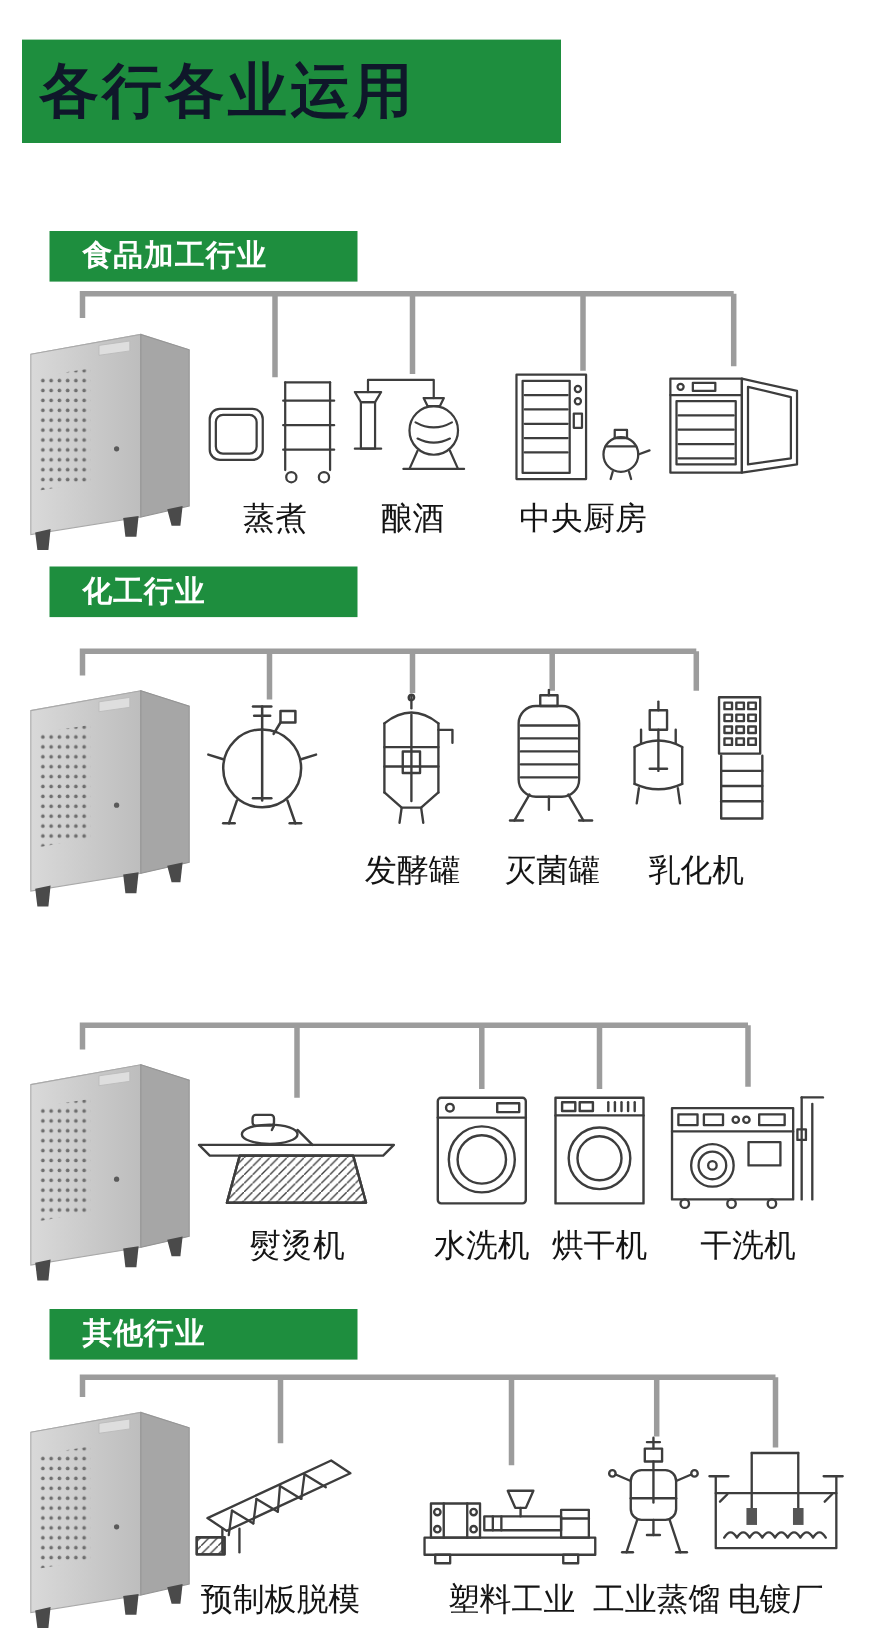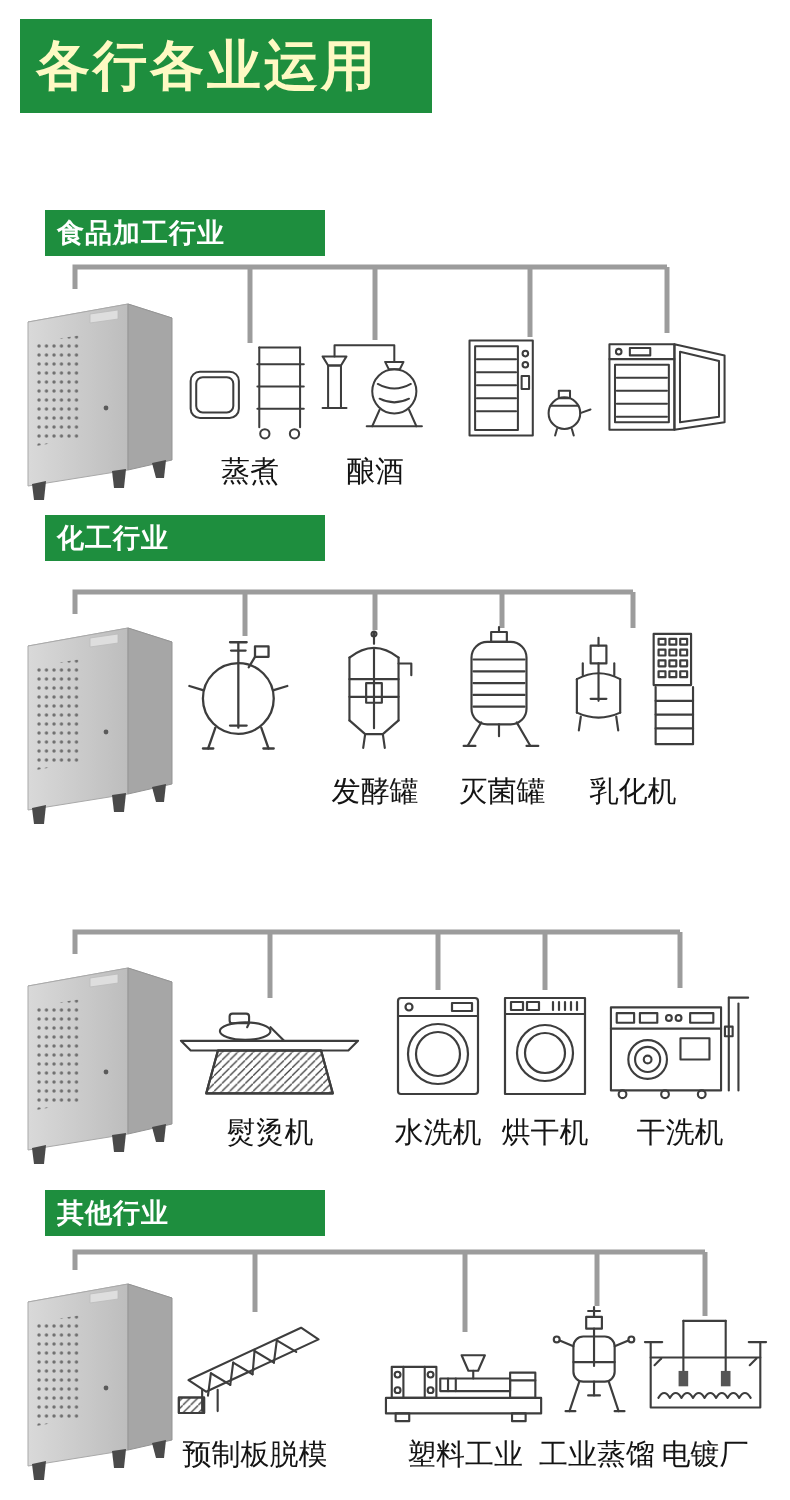--- a/index.html
+++ b/index.html
@@ -1,28 +1,28 @@
 <!DOCTYPE html>
 <html><head>
 <meta charset="utf-8">
 <style>
   * { margin:0; padding:0; box-sizing:border-box; }
   html,body { background:#ffffff; }
   body { font-family:"DejaVu Sans","Liberation Sans",sans-serif; }
   .canvas { position:relative; width:790px; height:1500px; background:#fff; overflow:hidden; }
 
   .banner {
-    position:absolute; left:20px; top:19px; width:412px; height:94px;
-    background:#1e8e3e; color:#fef9c3; font-size:54px; font-weight:bold;
+    position:absolute; left:20px; top:36px; width:490px; height:94px;
+    background:#1e8e3e; color:#0f172a; font-size:54px; font-weight:bold;
     line-height:94px; padding-left:16px; letter-spacing:3px; white-space:nowrap;
   }
   .badge {
     position:absolute; left:45px; width:280px; height:46px;
     background:#1e8e3e; color:#fff; font-size:27px; font-weight:bold;
-    line-height:46px; padding-left:12px; letter-spacing:1px; white-space:nowrap;
+    line-height:46px; padding-left:30px; letter-spacing:1px; white-space:nowrap;
   }
   .connector { position:absolute; left:0; }
   .connector polyline, .connector line { stroke:#9c9c9c; stroke-width:5; fill:none; }
 
   .machine { position:absolute; width:185px; height:215px; }
   .machine svg { width:100%; height:100%; }
 
   .equip { position:absolute; }
   .equip svg { width:100%; height:100%; }
   .stroke { stroke:#3d3d3d; stroke-width:2.2; fill:none; stroke-linecap:round; stroke-linejoin:round; }
@@ -152,20 +152,21 @@
       <line x1="16" y1="76" x2="70" y2="76"></line>
       <line x1="16" y1="90" x2="70" y2="90"></line>
       <polygon points="78,12 132,24 132,96 78,104"></polygon>
       <polygon points="84,20 126,30 126,90 84,96"></polygon>
     </g>
       </svg>
   </div>
 
   <div class="lbl" style="left:165px; top:452px">蒸煮</div>
   <div class="lbl" style="left:290px; top:452px">酿酒</div>
+  <div class="lbl" style="left:445px; top:452px">中央厨房</div>
 
   <div class="badge" style="top:515px">化工行业</div>
 
   <svg class="connector" style="top:580px" width="790" height="115">
     <polyline points="75,34 75,12 633,12"></polyline>
     <line x1="245" y1="12" x2="245" y2="56"></line>
     <line x1="375" y1="12" x2="375" y2="50"></line>
     <line x1="502" y1="12" x2="502" y2="48"></line>
     <line x1="633" y1="12" x2="633" y2="48"></line>
   </svg>

